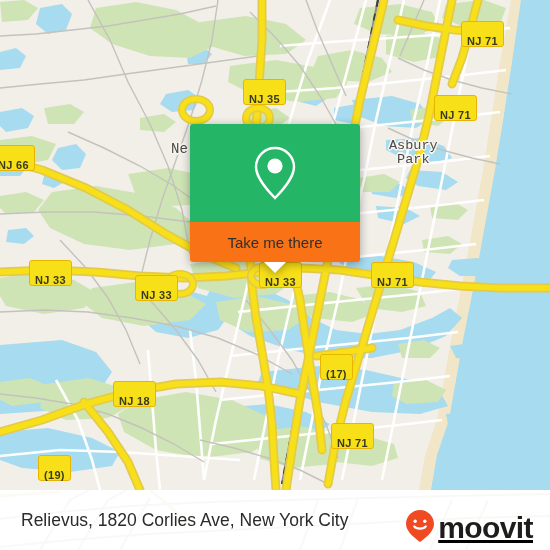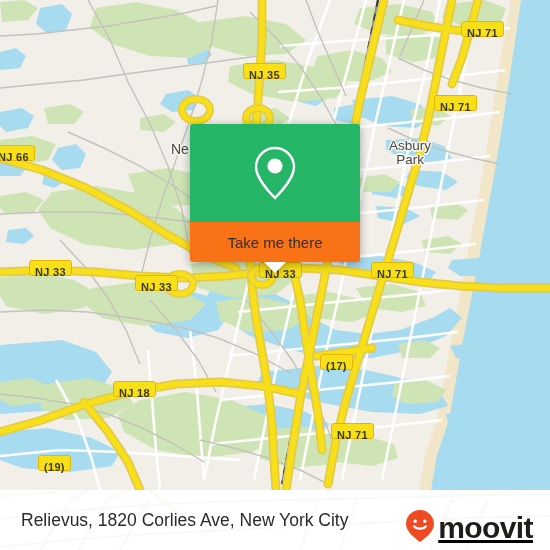--- a/index.html
+++ b/index.html
@@ -36,31 +36,31 @@
     position: absolute;
     background: #f7e018;
     border: 1.5px solid #e8b400;
     border-radius: 3px;
     color: #3a3a20;
     font-size: 11px;
     font-weight: bold;
     letter-spacing: .3px;
     line-height: 15px;
     height: 16px;
-    padding: 4px 5px;
+    padding: 12px 5px;
     white-space: nowrap;
     font-family: "Liberation Sans", sans-serif;
     box-sizing: border-box;
   }
 
   
   .place {
     position: absolute;
     color: #4a4a48;
-    font-family: Liberation Sans, sans-serif;
+    font-family: Liberation Mono, monospace;
     font-size: 13px;
     text-align: center;
     white-space: pre;
     text-shadow:
       -1.6px 0 #f7f5f0, 1.6px 0 #f7f5f0, 0 -1.6px #f7f5f0, 0 1.6px #f7f5f0,
       -1.1px -1.1px #f7f5f0, 1.1px -1.1px #f7f5f0, -1.1px 1.1px #f7f5f0, 1.1px 1.1px #f7f5f0;
     line-height: 14px;
     pointer-events: none;
   }
 
@@ -357,21 +357,21 @@
         <g fill="none" stroke="#f7e018" stroke-width="4.8">
           <ellipse cx="196" cy="110" rx="14" ry="11"></ellipse>
           <ellipse cx="258" cy="118" rx="12" ry="10"></ellipse>
           <ellipse cx="180" cy="284" rx="13" ry="10"></ellipse>
           <ellipse cx="262" cy="276" rx="11" ry="9"></ellipse>
         </g>
       </g>
     </svg>
 
     <div class="shield" style="left:461px;top:21px;">NJ 71</div>
-    <div class="shield" style="left:243px;top:63px;">NJ 35</div>
+    <div class="shield" style="left:243px;top:79px;">NJ 35</div>
     <div class="shield" style="left:434px;top:95px;">NJ 71</div>
     <div class="shield" style="left:-8px;top:145px;">NJ 66</div>
     <div class="shield" style="left:29px;top:260px;">NJ 33</div>
     <div class="shield" style="left:135px;top:275px;">NJ 33</div>
     <div class="shield" style="left:259px;top:262px;">NJ 33</div>
     <div class="shield" style="left:371px;top:262px;">NJ 71</div>
     <div class="shield" style="left:308px;top:354px;margin-left:12px;">(17)</div>
     <div class="shield" style="left:113px;top:381px;">NJ 18</div>
     <div class="shield" style="left:331px;top:423px;">NJ 71</div>
     <div class="shield" style="left:38px;top:455px;">(19)</div>

